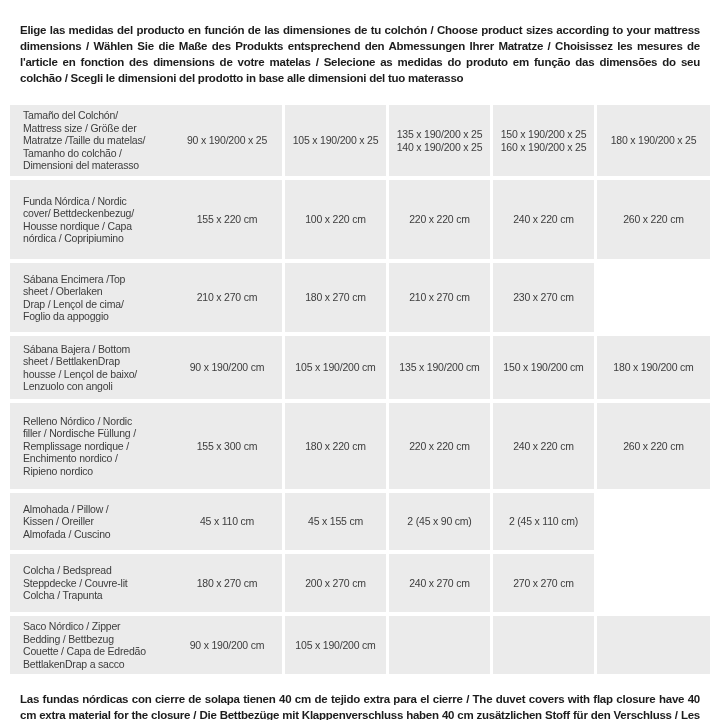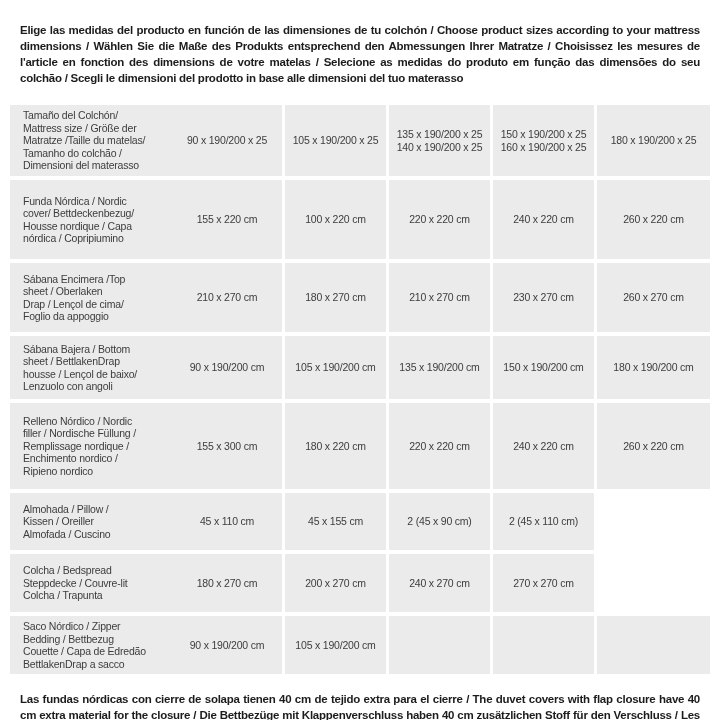--- a/index.html
+++ b/index.html
@@ -107,21 +107,20 @@
 
     <div class="trow r3">
       <div class="cell label">Sábana Encimera /Top
 sheet / Oberlaken
 Drap / Lençol de cima/
 Foglio da appoggio</div>
       <div class="cell">210 x 270 cm</div>
       <div class="cell">180 x 270 cm</div>
       <div class="cell">210 x 270 cm</div>
       <div class="cell">230 x 270 cm</div>
-      <div class="cell">260 x 270 cm</div>
     </div>
 
     <div class="trow r4">
       <div class="cell label">Sábana Bajera / Bottom
 sheet / BettlakenDrap
 housse / Lençol de baixo/
 Lenzuolo con angoli</div>
       <div class="cell">90 x 190/200 cm</div>
       <div class="cell">105 x 190/200 cm</div>
       <div class="cell">135 x 190/200 cm</div>

